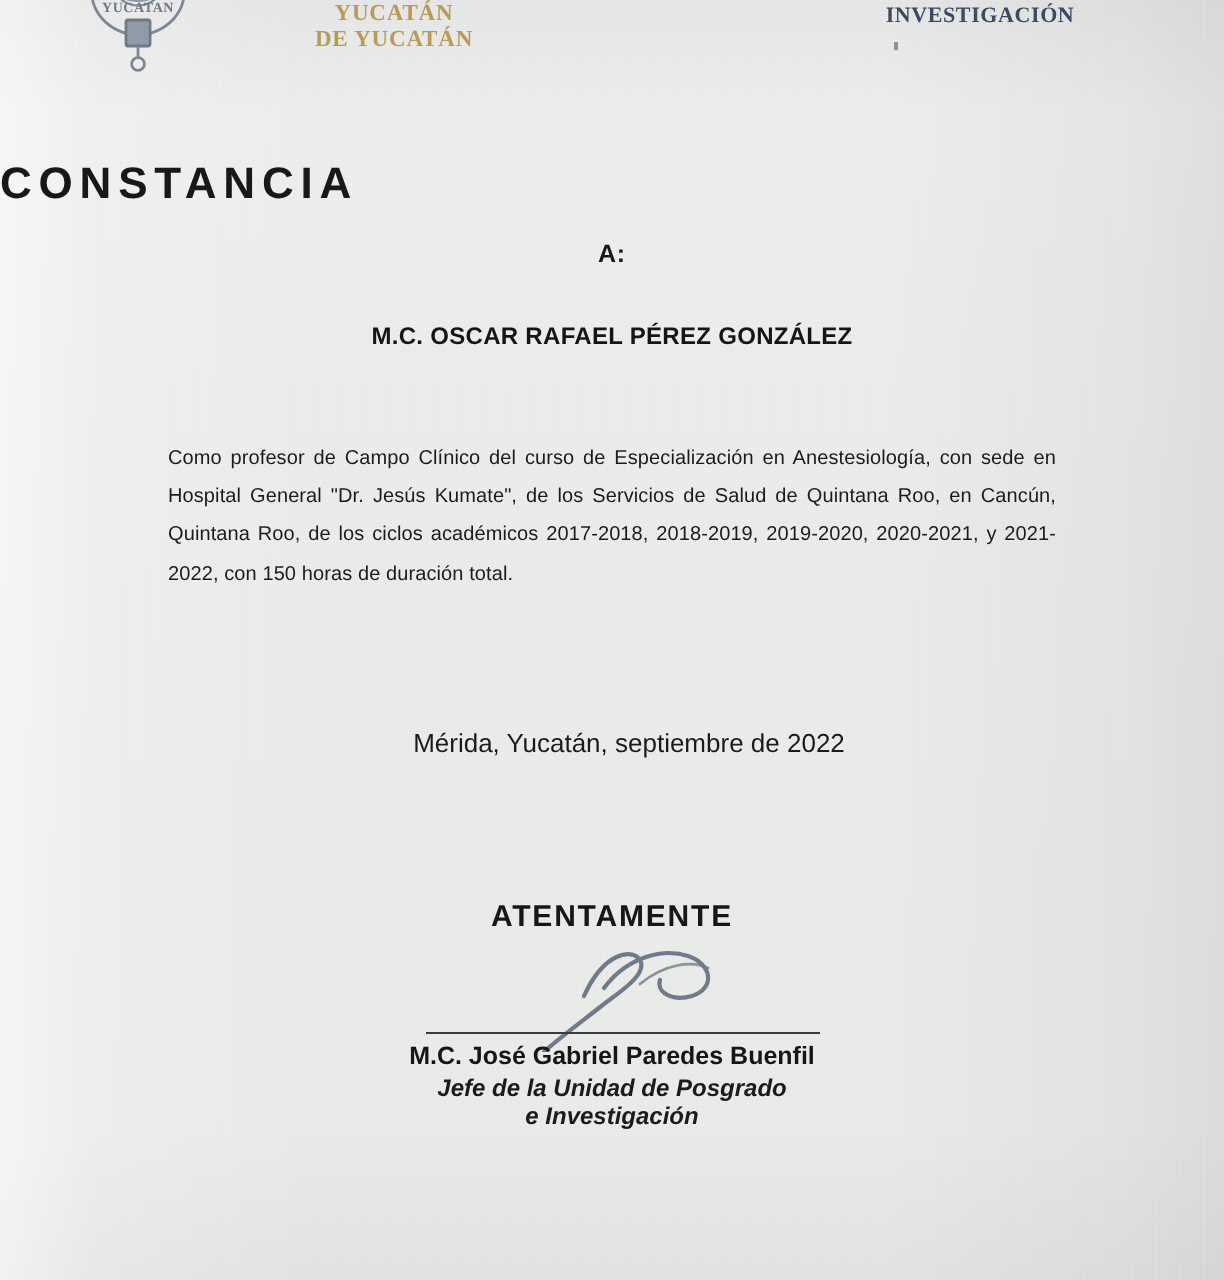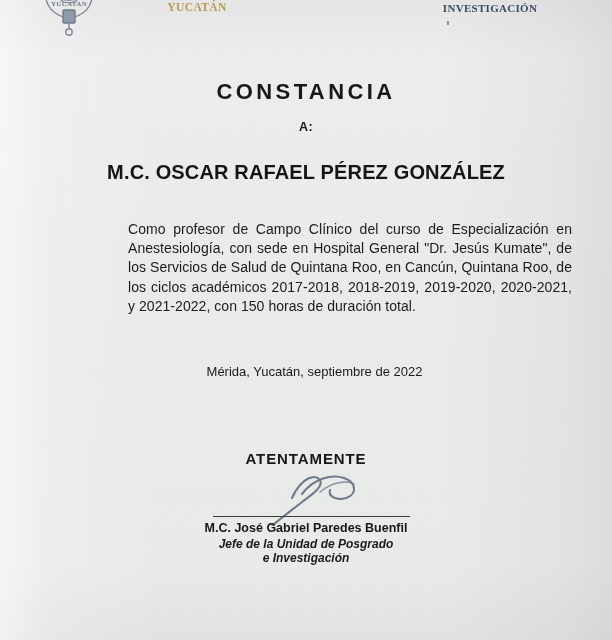--- a/index.html
+++ b/index.html
@@ -94,57 +94,55 @@
     height: 4px;
     background: #6b7687;
     opacity: 0.75;
   }
 
   
   .title {
     position: absolute;
     top: 79px;
     left: 0; right: 0;
-    text-align: center;
     font-size: 22px;
     font-weight: 700;
     letter-spacing: 3.4px;
     color: #171717;
   }
   .addressee-label {
     position: absolute;
     top: 120px;
     left: 0; right: 0;
     text-align: center;
     font-size: 12.5px;
     font-weight: 700;
     letter-spacing: 0.4px;
     color: #171717;
   }
   .recipient {
     position: absolute;
     top: 161px;
     left: 0; right: 0;
     text-align: center;
-    font-size: 20px;
+    font-size: 12px;
     font-weight: 700;
     letter-spacing: 0.15px;
     color: #141414;
   }
   .body-text {
     position: absolute;
     top: 220px;
     left: 84px;
     width: 444px;
     text-align: justify;
-    font-size: 14px;
+    font-size: 10px;
     line-height: 19.2px;
     letter-spacing: 0.05px;
     color: #1a1a1a;
-    margin-left: 44px;
   }
   .place-date {
     position: absolute;
     top: 364px;
     left: 17px; right: 0;
     text-align: center;
     font-size: 13px;
     color: #1a1a1a;
   }
   .closing {
@@ -241,20 +239,21 @@
         <rect x="23" y="24" width="12" height="13" rx="1" fill="#919aa8" stroke="#6f7988"></rect>
         <path d="M29 37 L29 43"></path>
         <circle cx="29" cy="46" r="3.2"></circle>
       </g>
       <text x="29" y="20" text-anchor="middle" font-family="Liberation Serif, serif" font-size="7" font-weight="bold" fill="#6e7888" letter-spacing="0.3">YUCATAN</text>
     </svg>
 
     <div class="lh-left">
       <div class="l1">UNIVERSIDAD</div>
       <div>YUCATÁN</div>
+      <div>DE YUCATÁN</div>
     </div>
 
     <div class="lh-right">
       <div>UNIDAD DE POSGRADO E</div>
       <div>INVESTIGACIÓN</div>
     </div>
 
     <div class="lh-dot"></div>
   </div>
 

